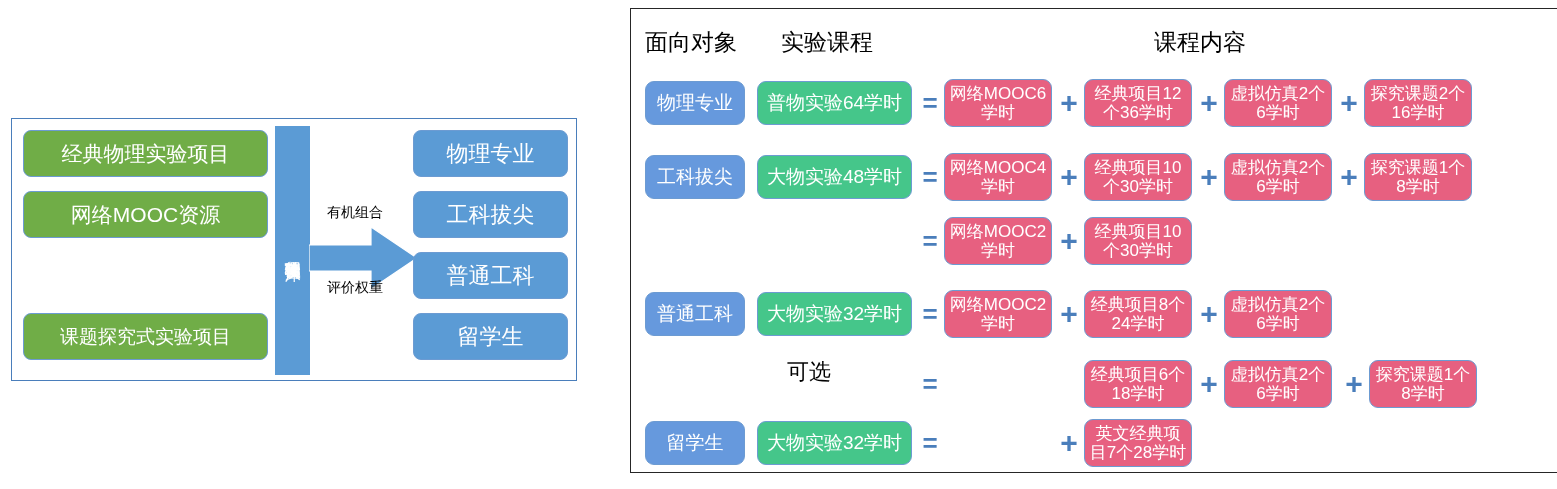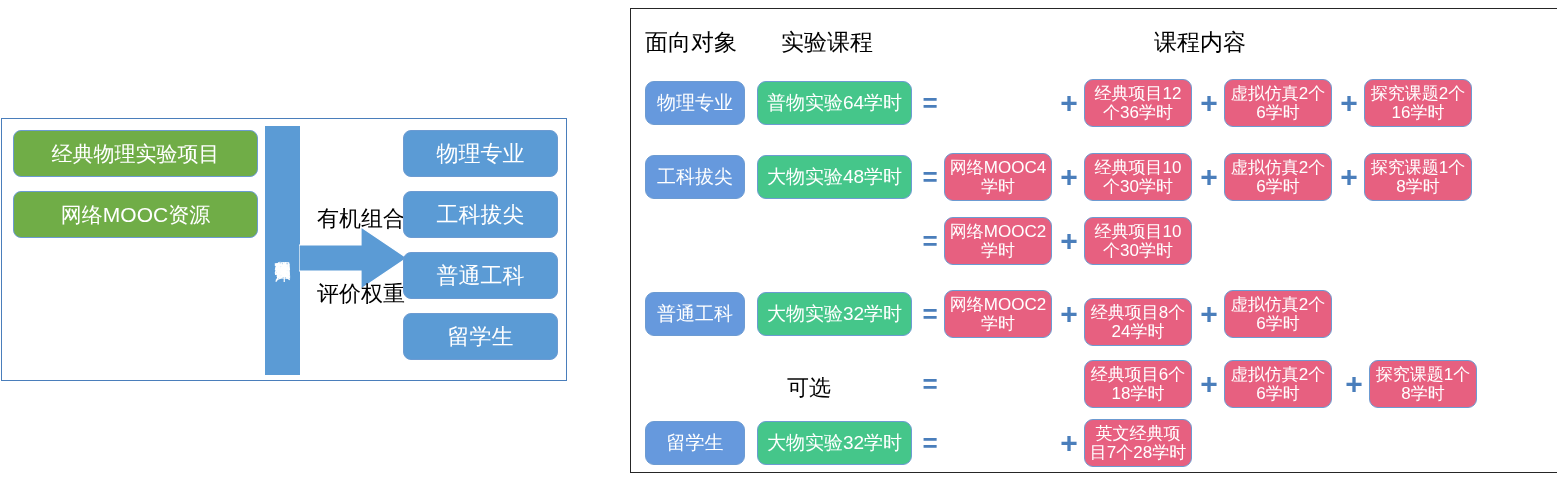--- a/index.html
+++ b/index.html
@@ -11,21 +11,21 @@
     width: 1557px;
     height: 489px;
     position: relative;
     font-family: "Liberation Sans", "DejaVu Sans", sans-serif;
     overflow: hidden;
   }
 
   
   #left-panel {
     position: absolute;
-    left: 1px;
+    left: 11px;
     top: 118px;
     width: 566px;
     height: 263px;
     border: 1.5px solid #4A7EBB;
     background: #ffffff;
     box-sizing: border-box;
   }
   .src-box {
     position: absolute;
     left: 11px;
@@ -70,21 +70,21 @@
   
   #combine-arrow {
     position: absolute;
     left: 297px;
     top: 108px;
     width: 108px;
     height: 62px;
   }
   .arrow-label {
     position: absolute;
-    font-size: 22px;
+    font-size: 14px;
     color: #000000;
     white-space: nowrap;
   }
   #arrow-label-top  { left: 315px; top: 85px; }
   #arrow-label-bot  { left: 315px; top: 160px; }
 
   .dst-box {
     position: absolute;
     left: 401px;
     width: 155px;
@@ -170,34 +170,36 @@
     line-height: 1;
   }
   .op.eq  { width: 16px; height: 30px; font-size: 26px; }
   .op.plus{ width: 20px; height: 30px; font-size: 30px; }
 
   .note-label {
     position: absolute;
     font-size: 22px;
     color: #000000;
     white-space: nowrap;
-    margin-top: 16px;
   }
 </style>
 </head>
 <body>
 
 <div id="left-panel">
 
   <div class="src-box s0">
     <span>经典物理实验项目</span>
   </div>
   <div class="src-box s1">
     <span>网络MOOC资源</span>
   </div>
+  <div class="src-box s3 narrow">
+    <span>课题探究式实验项目</span>
+  </div>
 
   <div id="library-bar">
     <span>基础物理实验项目库</span>
   </div>
 
   <svg id="combine-arrow" viewBox="0 0 108 62">
     <polygon points="0,18 62,18 62,0 108,31 62,62 62,44 0,44" fill="#5B9BD5" stroke="#ffffff" stroke-width="1.2"></polygon>
   </svg>
 
   <div class="arrow-label" id="arrow-label-top">有机组合</div>
@@ -223,20 +225,23 @@
   <div class="col-header" id="hdr-course">实验课程</div>
   <div class="col-header" id="hdr-content">课程内容</div>
 
   <div class="chip audience" style="left:14px; top:72px;">
     <span>物理专业</span>
   </div>
   <div class="chip course" style="left:126px; top:72px;">
     <span>普物实验64学时</span>
   </div>
   <div class="op eq" style="left:291px; top:79px;">=</div>
+  <div class="chip content" style="left:313px; top:70px; width:108px;">
+    <span>网络MOOC6学时</span>
+  </div>
   <div class="op plus" style="left:428px; top:79px;">+</div>
   <div class="chip content" style="left:453px; top:70px; width:108px;">
     <span>经典项目12个36学时</span>
   </div>
   <div class="op plus" style="left:568px; top:79px;">+</div>
   <div class="chip content" style="left:593px; top:70px; width:108px;">
     <span>虚拟仿真2个6学时</span>
   </div>
   <div class="op plus" style="left:708px; top:79px;">+</div>
   <div class="chip content" style="left:733px; top:70px; width:108px;text-align:center;">
@@ -279,21 +284,21 @@
     <span>普通工科</span>
   </div>
   <div class="chip course" style="left:126px; top:283px;">
     <span>大物实验32学时</span>
   </div>
   <div class="op eq" style="left:291px; top:290px;">=</div>
   <div class="chip content" style="left:313px; top:281px; width:108px;">
     <span>网络MOOC2学时</span>
   </div>
   <div class="op plus" style="left:428px; top:290px;">+</div>
-  <div class="chip content" style="left:453px; top:281px; width:108px;margin-top:8px;">
+  <div class="chip content" style="left:453px; top:281px; width:108px;">
     <span>经典项目8个24学时</span>
   </div>
   <div class="op plus" style="left:568px; top:290px;">+</div>
   <div class="chip content" style="left:593px; top:281px; width:108px;">
     <span>虚拟仿真2个6学时</span>
   </div>
 
   <div class="note-label" style="left:156px; top:348px;">可选</div>
   <div class="op eq" style="left:291px; top:360px;">=</div>
   <div class="chip content" style="left:453px; top:351px; width:108px;">

